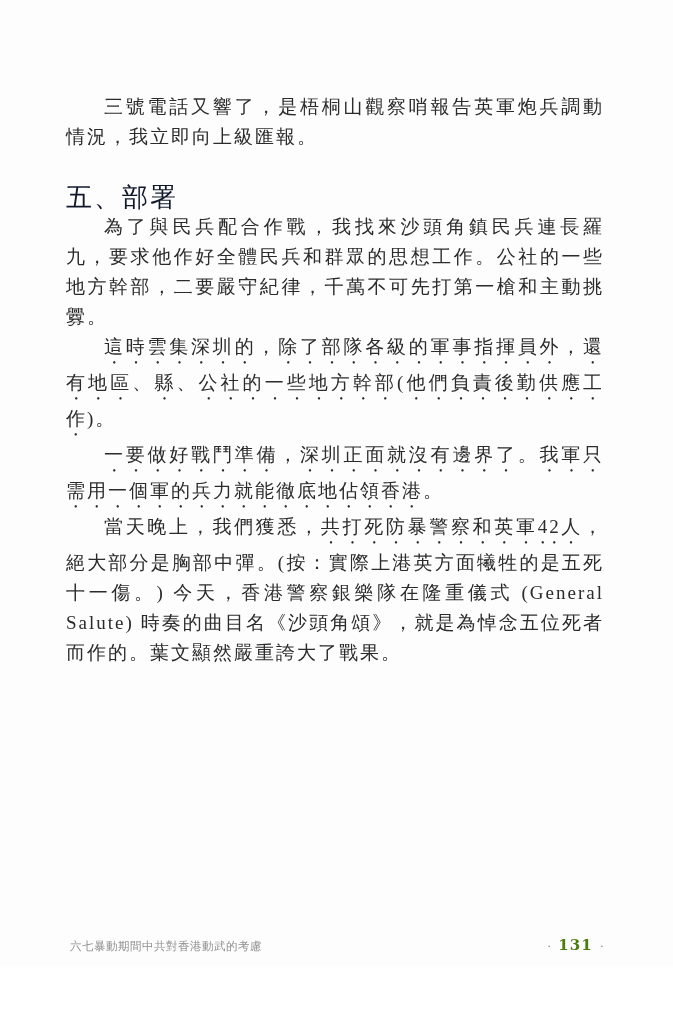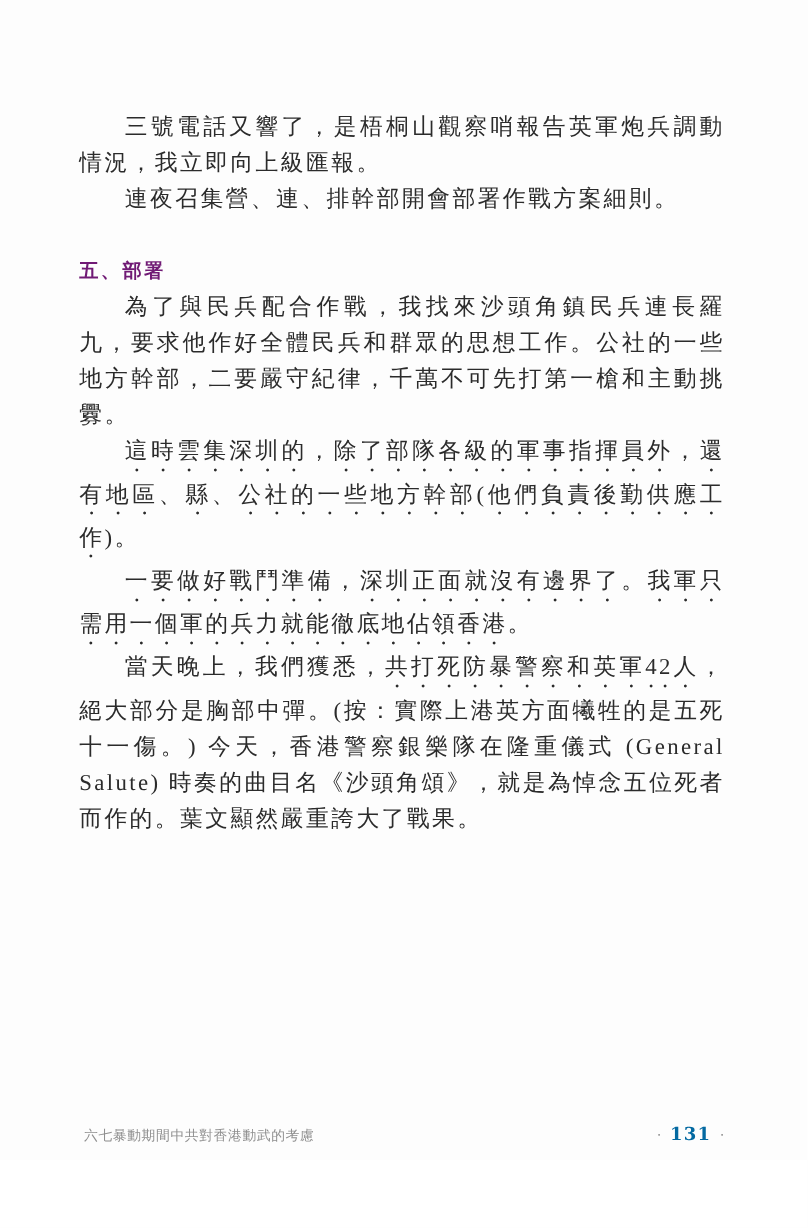--- a/index.html
+++ b/index.html
@@ -27,25 +27,25 @@
     font-size: 19px;
     line-height: 30px;
     letter-spacing: 2px;
     text-align: justify;
     text-indent: 2em;
     color: #2b2b2b;
   }
   .sec-heading {
     margin: 30px 0 0 0;
     font-family: "Liberation Sans", "DejaVu Sans", sans-serif;
-    font-size: 16px;
-    font-weight: 700;
+    font-size: 26px;
+    font-weight: 400;
     line-height: 30px;
     letter-spacing: 2px;
-    color: #701a75;
+    color: #0f172a;
   }
   .run { line-height: 30px; }
   .em-dots {
     -webkit-text-emphasis: filled dot;
     -webkit-text-emphasis-position: under right;
     text-emphasis: filled dot;
     text-emphasis-position: under right;
   }
   .footer {
     position: absolute;
@@ -70,33 +70,32 @@
   }
   .folio-dot {
     font-family: "Liberation Serif", "DejaVu Serif", serif;
     font-size: 13px;
     color: #8a8a8a;
   }
   .folio-number {
     font-family: "DejaVu Serif", "Liberation Serif", serif;
     font-size: 15px;
     font-weight: 700;
-    color: #0369a1;
+    color: #4d7c0f;
     letter-spacing: 1px;
   }
 </style>
 </head>
 <body>
 
 <div class="page">
 
   <div class="text-column">
 
   <p class="para"><span class="run">三號電話又響了，是梧桐山觀察哨報告英軍炮兵調動情況，我立即向上級匯報。</span></p>
-      <p class="para"><span class="run">連夜召集營、連、排幹部開會部署作戰方案細則。</span></p>
       <h2 class="sec-heading">五、部署</h2>
       <p class="para"><span class="run">為了與民兵配合作戰，我找來沙頭角鎮民兵連長羅九，要求他作好全體民兵和群眾的思想工作。公社的一些地方幹部，二要嚴守紀律，千萬不可先打第一槍和主動挑釁。</span></p>
       <p class="para"><span class="run em-dots">這時雲集深圳的</span><span class="run">，</span><span class="run em-dots">除了部隊各級的軍事指揮員外</span><span class="run">，</span><span class="run em-dots">還有地區</span><span class="run">、</span><span class="run em-dots">縣</span><span class="run">、</span><span class="run em-dots">公社的一些地方幹部</span><span class="run">(</span><span class="run em-dots">他們負責後勤供應工作</span><span class="run">)。</span></p>
       <p class="para"><span class="run em-dots">一要做好戰鬥準備</span><span class="run">，</span><span class="run em-dots">深圳正面就沒有邊界了</span><span class="run">。</span><span class="run em-dots">我軍只需用一個軍的兵力就能徹底地佔領香港</span><span class="run">。</span></p>
       <p class="para"><span class="run">當天晚上，我們獲悉，</span><span class="run em-dots">共打死防暴警察和英軍42人</span><span class="run">，絕大部分是胸部中彈。(按：實際上港英方面犧牲的是五死十一傷。) 今天，香港警察銀樂隊在隆重儀式 (General Salute) 時奏的曲目名《沙頭角頌》，就是為悼念五位死者而作的。葉文顯然嚴重誇大了戰果。</span></p>
     </div>
 
   <div class="footer">
     <span class="footer-title">六七暴動期間中共對香港動武的考慮</span>
     <span class="folio">

